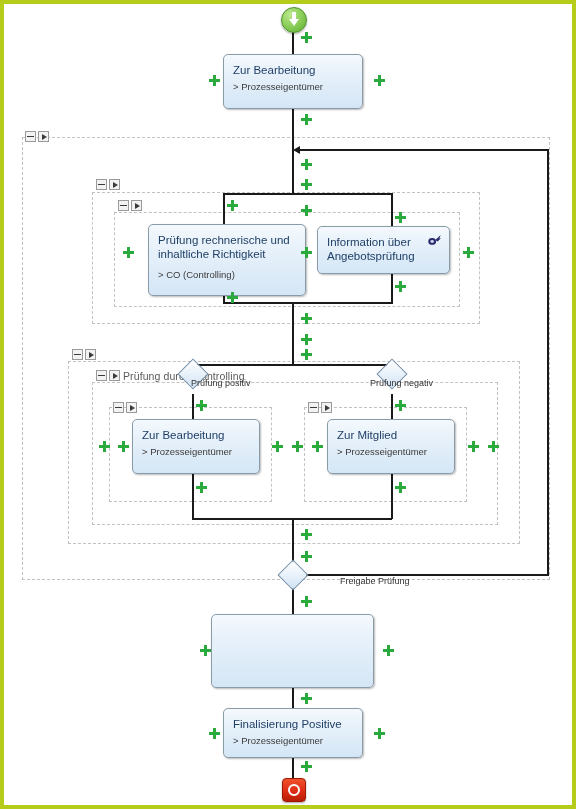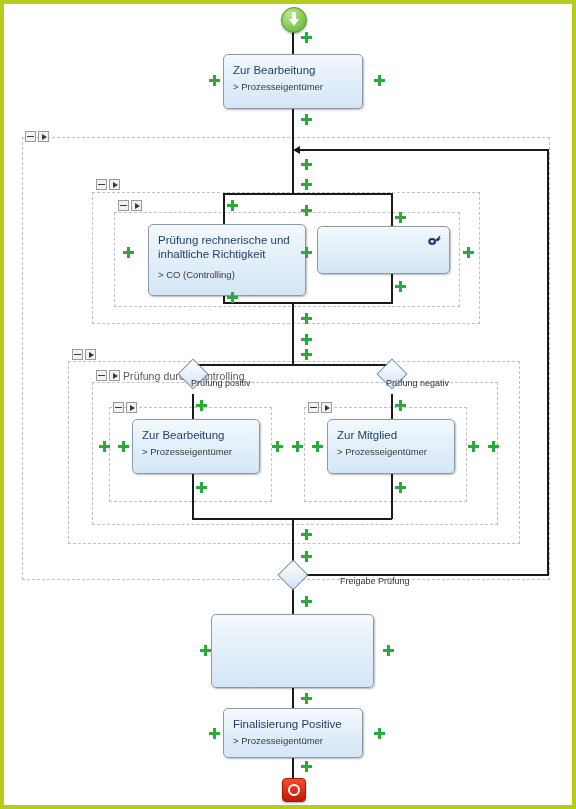--- a/index.html
+++ b/index.html
@@ -272,20 +272,22 @@
       <div class="role">&gt; Prozesseigentümer</div>
     </div>
 
     <div class="task" style="left:133px;top:220px;width:158px;height:72px;margin-left:11px;">
       <div class="title">Prüfung rechnerische und
 inhaltliche Richtigkeit</div>
       <div class="role" style="margin-top:8px;">&gt; CO (Controlling)</div>
     </div>
 
     <div class="task" style="left:313px;top:222px;width:133px;height:48px;">
+      <div class="title" style="padding-right:16px;">Information über
+Angebotsprüfung</div>
       <svg class="corner-icon" viewBox="0 0 16 14">
         <ellipse cx="5.5" cy="8" rx="4.2" ry="3.6" fill="#2b2b6b"></ellipse>
         <ellipse cx="5.5" cy="8" rx="1.9" ry="1.6" fill="#cfd8ef"></ellipse>
         <path d="M9 6.4 L14.6 1.2 L13.2 5.0 L15.2 4.2 L11.4 8.0 Z" fill="#2b2b6b"></path>
       </svg>
     </div>
 
     <div class="task" style="left:128px;top:415px;width:128px;height:55px;">
       <div class="title">Zur Bearbeitung</div>
       <div class="role">&gt; Prozesseigentümer</div>
@@ -301,21 +303,21 @@
 
     <div class="task" style="left:219px;top:704px;width:140px;height:50px;">
       <div class="title">Finalisierung Positive</div>
       <div class="role">&gt; Prozesseigentümer</div>
     </div>
 
     <div class="gw" style="left:178px;top:359px;"></div>
     <div class="gwlabel" style="left:153px;top:374px;">Prüfung positiv</div>
 
     <div class="gw" style="left:377px;top:359px;"></div>
-    <div class="gwlabel" style="left:348px;top:374px;">Prüfung negativ</div>
+    <div class="gwlabel" style="left:332px;top:374px;">Prüfung negativ</div>
 
     <div class="gw" style="left:278px;top:560px;"></div>
     <div class="gwlabel" style="left:302px;top:572px;">Freigabe Prüfung</div>
 
     <div class="plus" style="left:297px;top:28px;"></div>
     <div class="plus" style="left:205px;top:71px;"></div>
     <div class="plus" style="left:370px;top:71px;"></div>
     <div class="plus" style="left:297px;top:110px;"></div>
     <div class="plus" style="left:297px;top:155px;"></div>
     <div class="plus" style="left:297px;top:175px;"></div>

